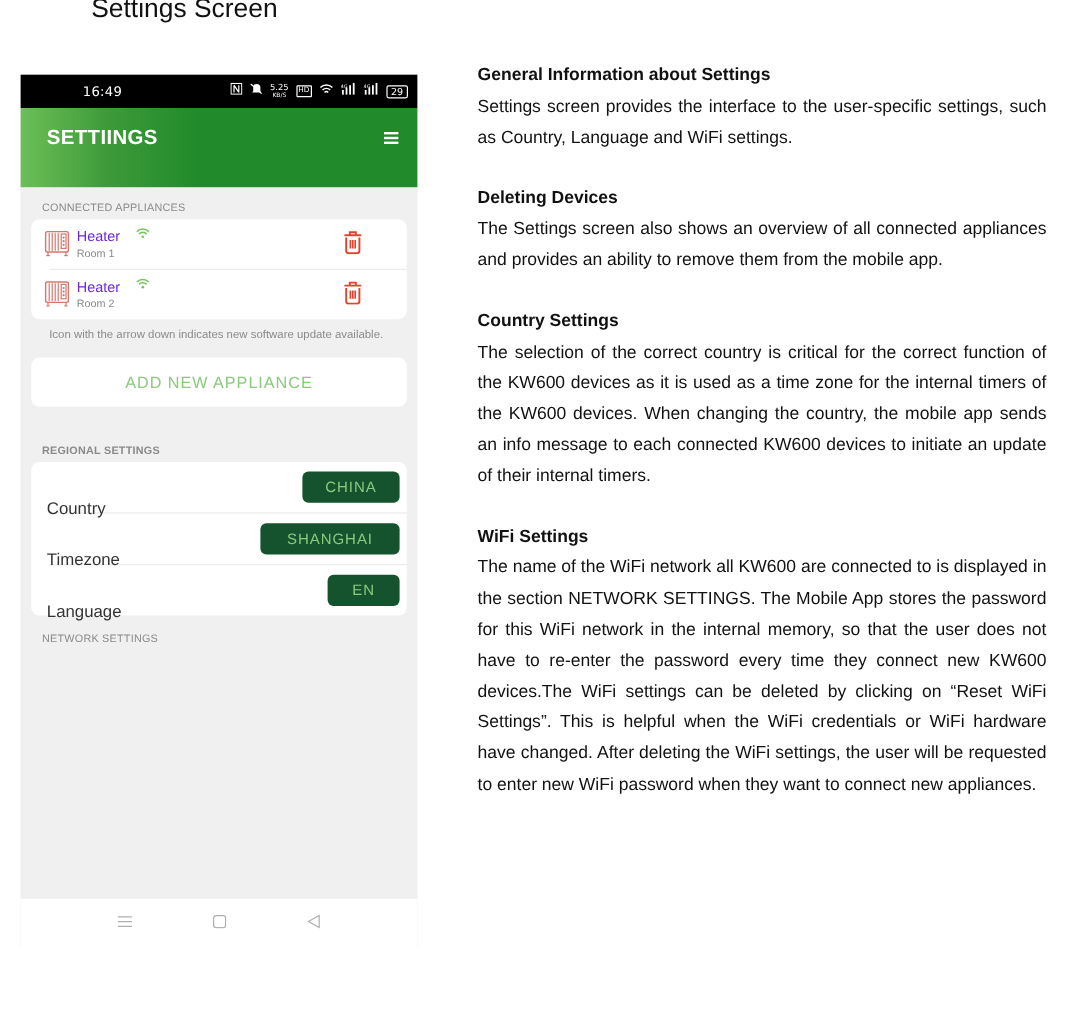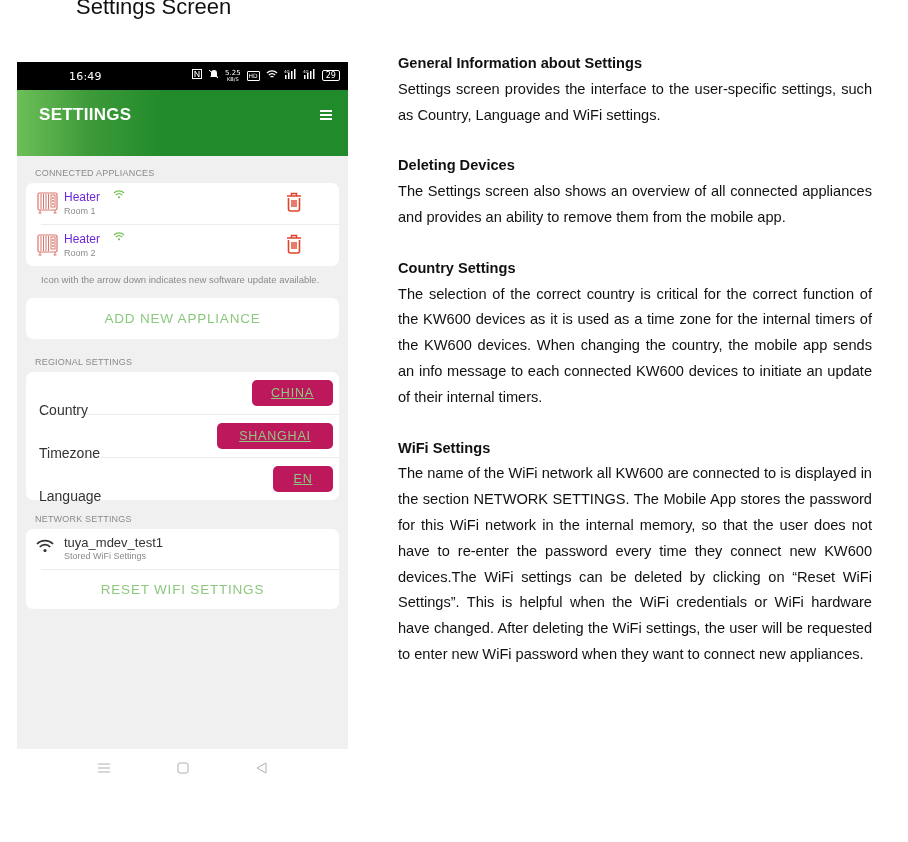--- a/index.html
+++ b/index.html
@@ -54,24 +54,23 @@
   .hint { font-size: 9.5px; color: #8a8a8a; padding: 0 24px 0 24px; line-height: 12px; }
 
   .btn-card {
     height: 41px; display: flex; align-items: center; justify-content: center;
     color: #8cc97e; font-size: 13.5px; letter-spacing: 0.8px; cursor: pointer;
   }
 
   .setting-row { height: 42px; position: relative; }
   .setting-label { position: absolute; left: 13px; top: 30px; font-size: 14px; color: #333; }
   .setting-value {
-    position: absolute; right: 6px; top: 8px; height: 26px; background: #be185d; border-radius: 5px;
+    position: absolute; right: 6px; top: 8px; height: 26px; background: #14532d; border-radius: 5px;
     color: #8cc97e; font-size: 12.5px; letter-spacing: 0.8px; display: flex; align-items: center; justify-content: center;
     cursor: pointer;
-    text-decoration: underline;
   }
 
   .net-row { height: 40px; position: relative; }
   .net-wifi { position: absolute; left: 10px; top: 10px; width: 18px; height: 14px; }
   .net-ssid { position: absolute; left: 38px; top: 6px; font-size: 13px; color: #333; }
   .net-sub { position: absolute; left: 38px; top: 22px; font-size: 9px; color: #8a8a8a; }
 
   .navbar {
     position: absolute; left: 0; bottom: 0; width: 331px; height: 41px; background: #fff;
   }
@@ -191,51 +190,39 @@
         <path d="M1 4h14M5.5 4V1.5h5V4" stroke="#e0442f" stroke-width="1.6" fill="none"></path>
         <path d="M2.5 6v11a2 2 0 0 0 2 2h7a2 2 0 0 0 2-2V6" stroke="#e0442f" stroke-width="1.6" fill="none"></path>
         <path d="M6 8v7M8 8v7M10 8v7" stroke="#e0442f" stroke-width="1.4"></path>
       </svg>
     </div>
   </div>
   <div class="hint" style="margin-top:8px;">Icon with the arrow down indicates new software update available.</div>
 
   <div class="card btn-card" style="margin-top:12px;">ADD NEW APPLIANCE</div>
 
-  <div class="section-label" style="margin-top:18px;">REGIONAL SETTINGS</div>
+  <div class="section-label" style="margin-top:31px;font-weight:bold;">REGIONAL SETTINGS</div>
   <div class="card" style="margin-top:5px;">
     <div class="setting-row">
       <span class="setting-label">Country</span>
       <span class="setting-value" style="width:81px;">CHINA</span>
     </div>
     <div class="row-divider"></div>
     <div class="setting-row">
       <span class="setting-label">Timezone</span>
       <span class="setting-value" style="width:116px;">SHANGHAI</span>
     </div>
     <div class="row-divider"></div>
     <div class="setting-row">
       <span class="setting-label">Language</span>
       <span class="setting-value" style="width:60px;">EN</span>
     </div>
   </div>
 
   <div class="section-label" style="margin-top:14px;">NETWORK SETTINGS</div>
-  <div class="card" style="margin-top:5px;">
-    <div class="net-row">
-      <svg class="net-wifi" viewBox="0 0 18 14">
-          <path d="M1 5a11 11 0 0 1 16 0M3.8 8a7 7 0 0 1 10.4 0" stroke="#333" fill="none" stroke-width="1.8"></path>
-          <circle cx="9" cy="11.5" r="1.6" fill="#333"></circle>
-        </svg>
-      <span class="net-ssid">tuya_mdev_test1</span>
-      <span class="net-sub">Stored WiFi Settings</span>
-    </div>
-    <div class="row-divider"></div>
-    <div class="btn-card" style="height:39px;">RESET WIFI SETTINGS</div>
-  </div>
 
   <div class="navbar">
     <svg class="nav-ico" style="left:81px;" width="12" height="12" viewBox="0 0 12 12">
         <path d="M0 2h12M0 6h12M0 10h12" stroke="#b0b0b0" stroke-width="1"></path>
       </svg>
     <svg class="nav-ico" style="left:160px;" width="12" height="12" viewBox="0 0 12 12">
         <rect x="1" y="1" width="10" height="10" rx="2" fill="none" stroke="#b0b0b0"></rect>
       </svg>
     <svg class="nav-ico" style="left:239px;" width="12" height="12" viewBox="0 0 12 12">
         <path d="M10 1L1 6l9 5z" fill="none" stroke="#b0b0b0"></path>

